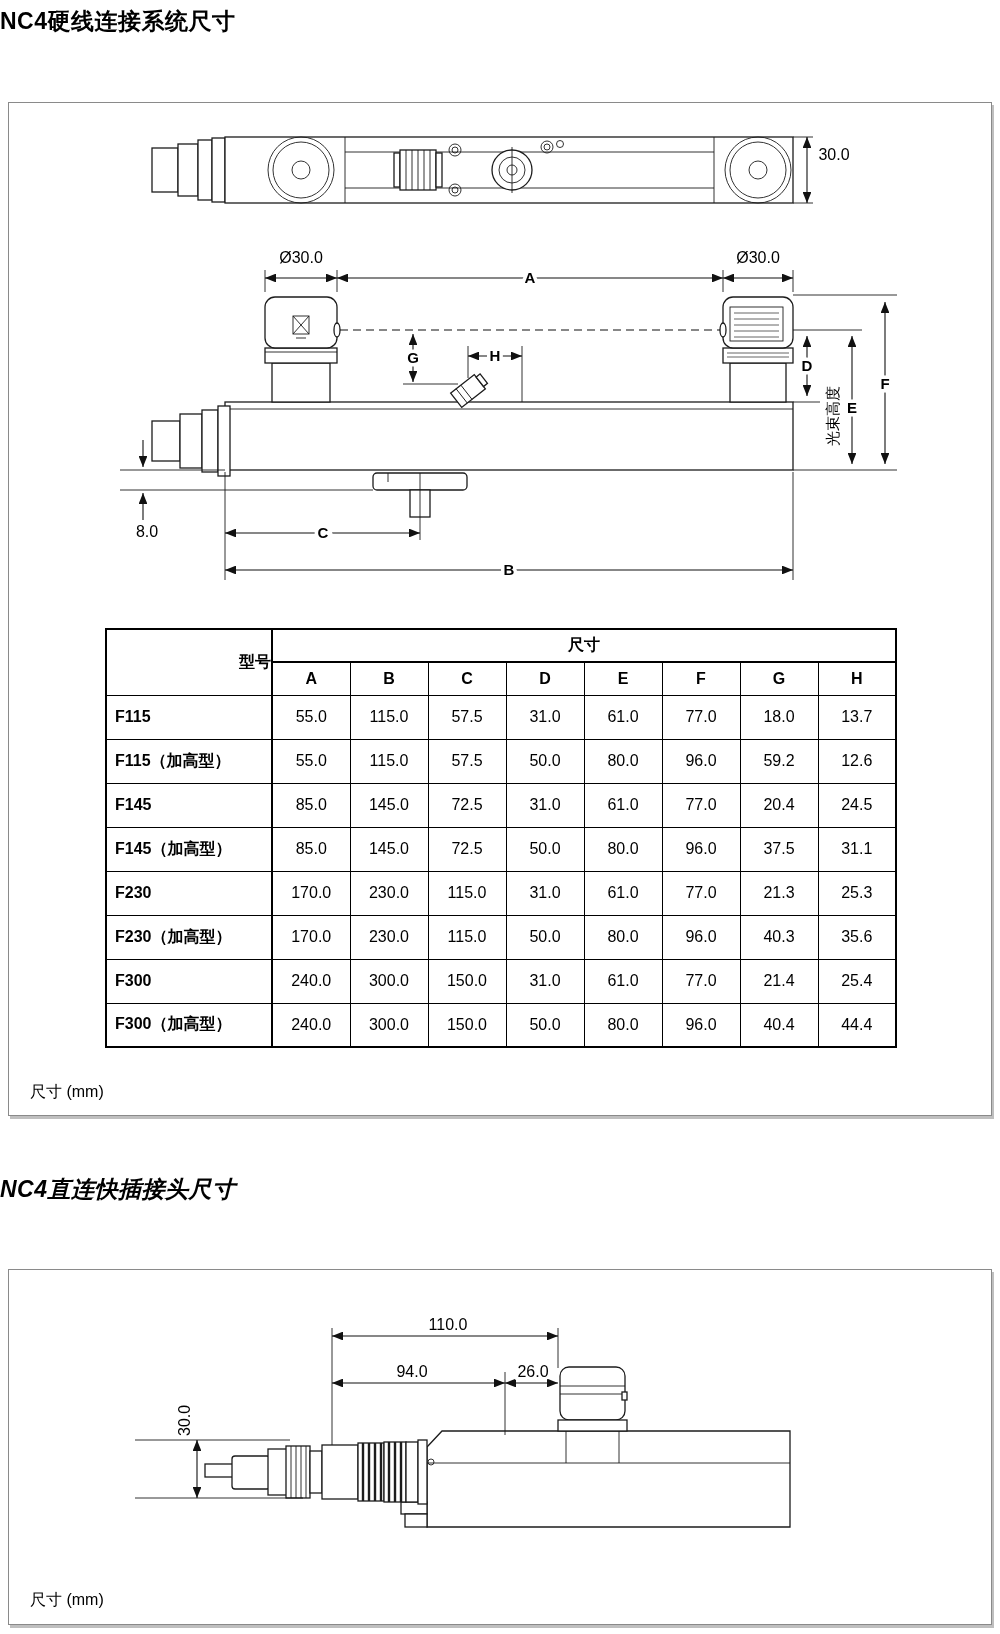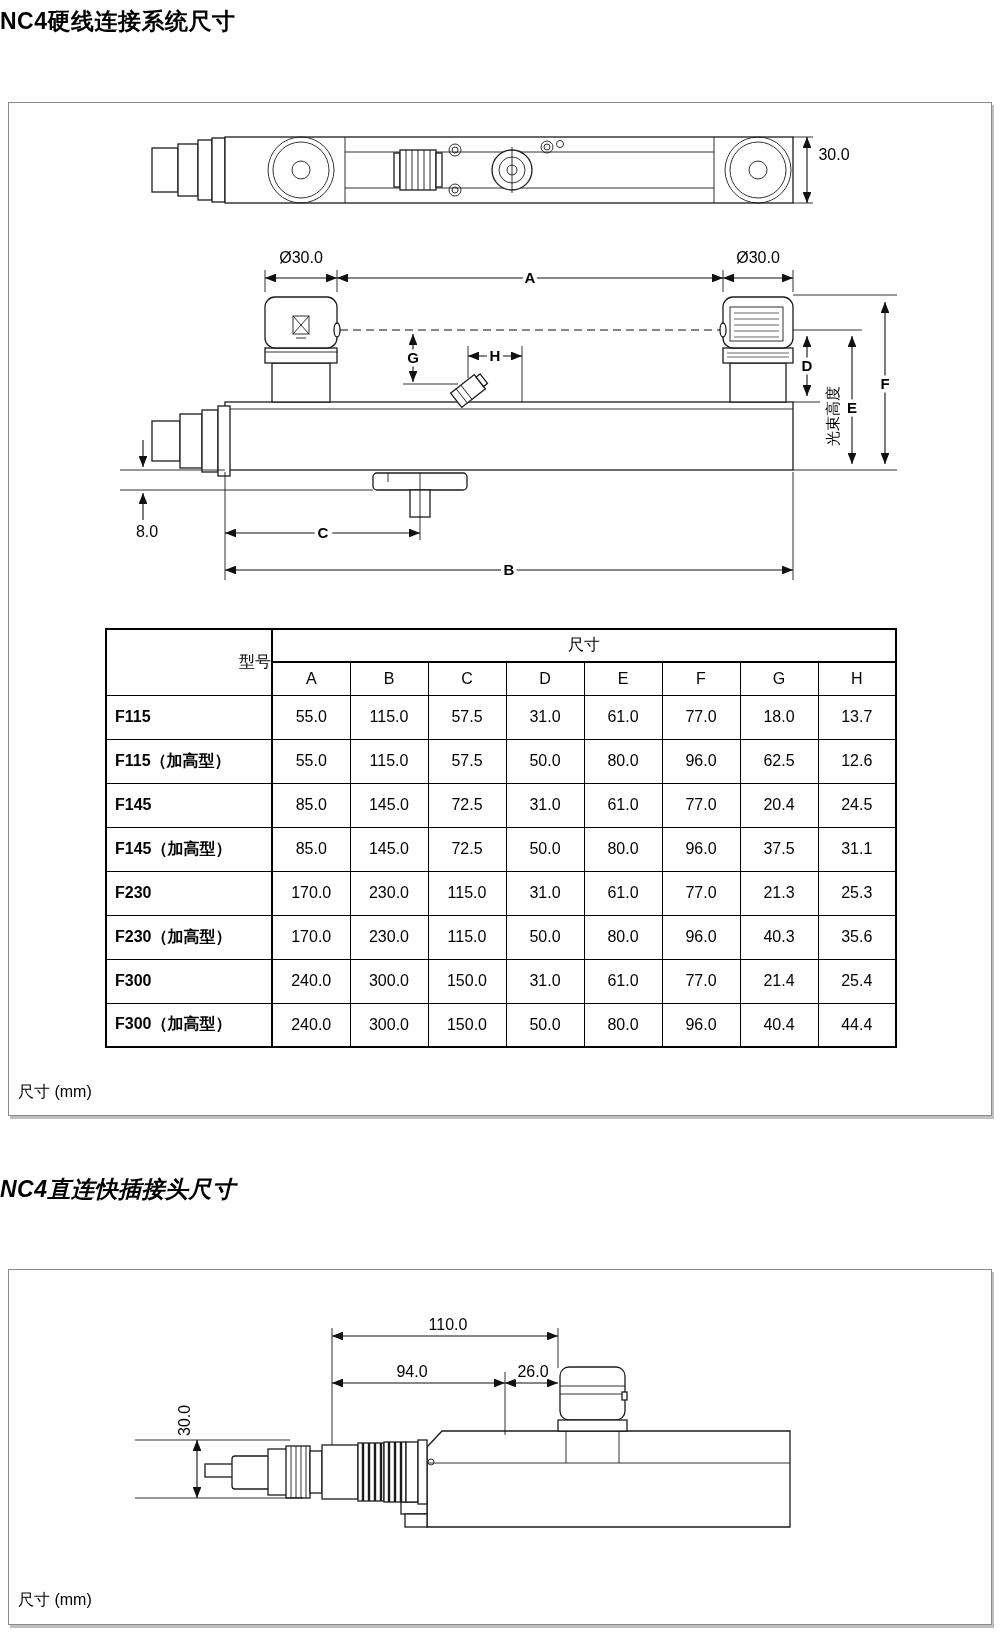--- a/index.html
+++ b/index.html
@@ -5,21 +5,21 @@
   html,body{margin:0;padding:0;background:#fff;}
   body{position:relative;width:1000px;height:1634px;overflow:hidden;
        font-family:"Liberation Sans","DejaVu Sans",sans-serif;color:#000;}
   .sec-title{position:absolute;left:0;font-size:23px;font-weight:bold;letter-spacing:.5px;}
   #title1{top:6px;}
   #title2{top:1174px;font-style:italic;}
   .panel{position:absolute;left:8px;width:982px;background:#fff;
          border:1px solid #8a8a8a;box-shadow:2px 3px 0 rgba(0,0,0,.25);}
   #panel1{top:102px;height:1012px;}
   #panel2{top:1269px;height:354px;}
-  .units-note{position:absolute;left:18px;font-size:16px;}
+  .units-note{position:absolute;left:30px;font-size:16px;}
   #units1{top:1082px;}
   #units2{top:1590px;}
   #art{position:absolute;left:0;top:0;pointer-events:none;}
   .fw{stroke:#1c1c1c;stroke-width:1.3;fill:#fff;}
   .thin{stroke:#1c1c1c;stroke-width:.9;fill:none;}
   .gray{stroke:#555;stroke-width:.9;fill:none;}
   .knurl{stroke:#1c1c1c;stroke-width:2.4;fill:none;}
   .dim{stroke:#111;stroke-width:1.1;fill:none;}
   .dash{stroke-dasharray:8 5;}
   text{fill:#000;}
@@ -28,21 +28,21 @@
   .lbl{font:bold 15px "Liberation Sans","DejaVu Sans",sans-serif;text-anchor:middle;
        paint-order:stroke;stroke:#fff;stroke-width:7px;}
   .cjk{font:15px "Liberation Sans","DejaVu Sans",sans-serif;text-anchor:start;
        paint-order:stroke;stroke:#fff;stroke-width:5px;}
   
   #dim-table{position:absolute;left:105px;top:628px;width:792px;border-collapse:collapse;
              table-layout:fixed;background:#fff;font-size:16px;border:2px solid #000;}
   #dim-table th,#dim-table td{border:1px solid #000;padding:0;}
   #dim-table thead tr{height:33px;}
   #dim-table tbody tr{height:44px;padding-left:12px;}
-  #dim-table th{font-weight:normal;}
+  #dim-table th{font-weight:bold;}
   .model-head{text-align:right;padding-left:8px !important;border-right:2px solid #000 !important;}
   .size-head{border-bottom:2px solid #000 !important;}
   #dim-table tbody td{text-align:center;}
   #dim-table tbody td.model-cell{text-align:left;padding-left:8px;font-weight:bold;
              border-right:2px solid #000;}
 </style>
 </head>
 <body>
 
 <div id="title1" class="sec-title">NC4硬线连接系统尺寸</div>
@@ -79,21 +79,21 @@
         <td>13.7</td>
       </tr>
       <tr>
         <td class="model-cell">F115（加高型）</td>
         <td>55.0</td>
         <td>115.0</td>
         <td>57.5</td>
         <td>50.0</td>
         <td>80.0</td>
         <td>96.0</td>
-        <td>62.5</td>
+        <td>59.2</td>
         <td>12.6</td>
       </tr>
       <tr>
         <td class="model-cell">F145</td>
         <td>85.0</td>
         <td>145.0</td>
         <td>72.5</td>
         <td>31.0</td>
         <td>61.0</td>
         <td>77.0</td>

